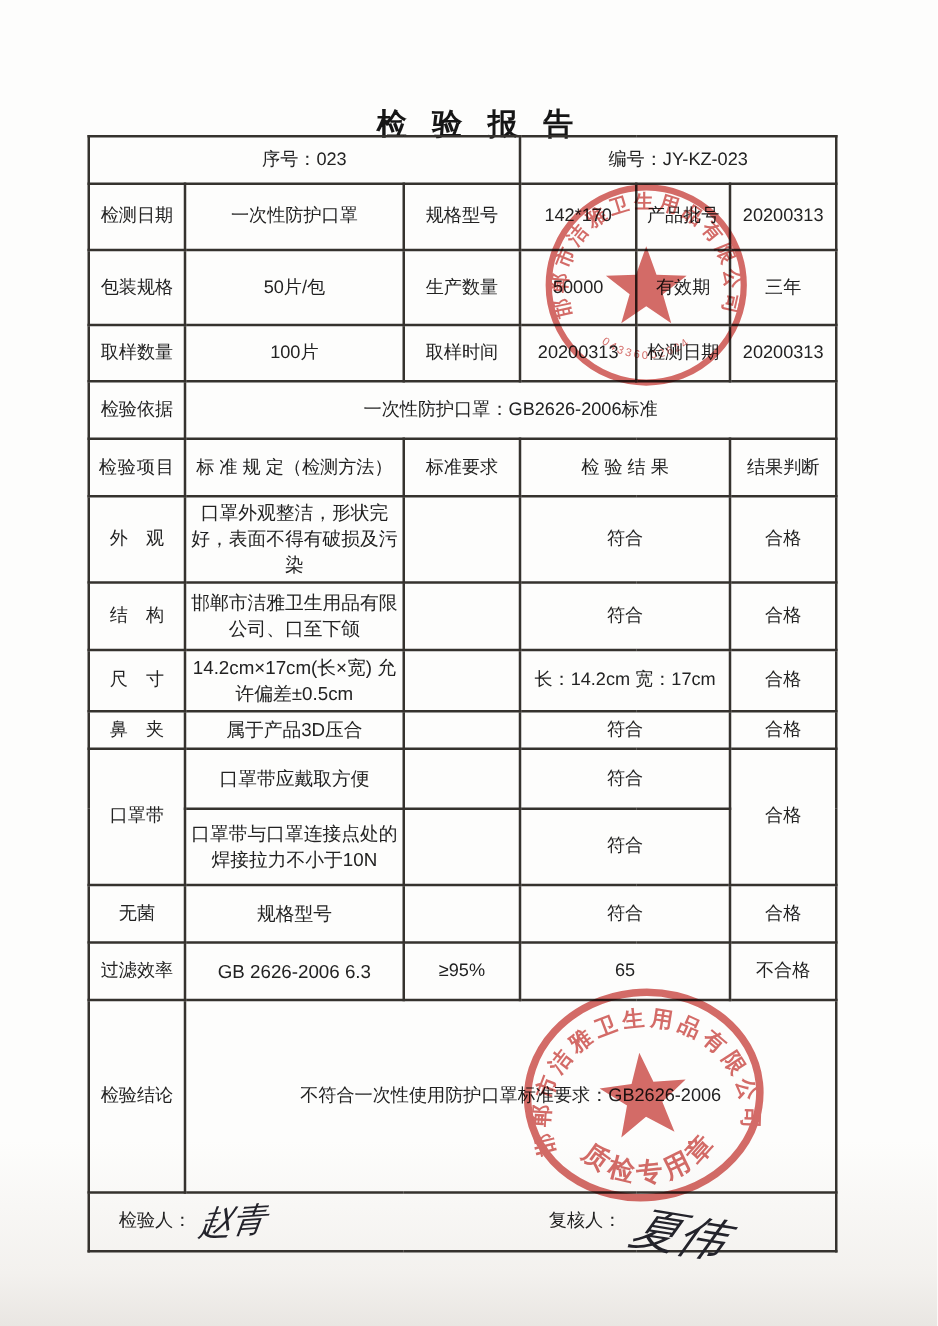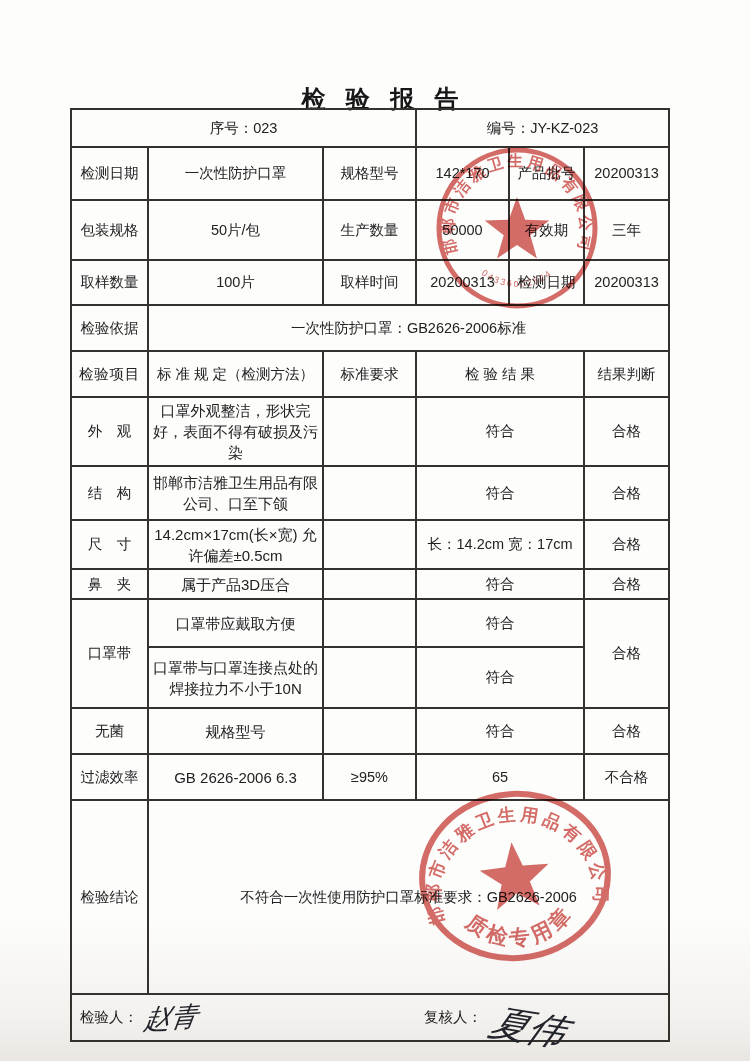--- a/index.html
+++ b/index.html
@@ -26,21 +26,21 @@
   }
   table.report td{
     border:2px solid #35322e;
     text-align:center;vertical-align:middle;
     padding:2px 4px;line-height:1.4;
     overflow:visible;
   }
   td.lt{text-align:left;padding-left:9px;border-radius:18px;}
   td.std{font-size:15px;line-height:1.45;}
   .label-sp{letter-spacing:0.05em;}
-  .sig-cell{padding:0 !important;}
+  .sig-cell{padding:15px !important;}
   .sig-wrap{position:relative;width:100%;height:100%;}
   .sig-group{position:absolute;top:50%;transform:translateY(-50%);display:flex;align-items:center;white-space:nowrap;}
   .sig-inspector{left:8px;}
   .sig-reviewer{left:352px;}
   .handwriting{
     font-family:"DejaVu Serif","Liberation Serif",serif;
     font-style:italic;color:#23232b;
   }
   .hand-1{font-size:27px;transform:rotate(-4deg) skewX(-12deg);margin-left:6px;}
   .hand-2{font-size:37px;transform:rotate(9deg) skewX(-14deg);margin-left:10px;position:relative;top:10px;}
@@ -165,21 +165,21 @@
     </tr>
 
     <tr style="height:46px">
       <td>过滤效率</td>
       <td class="std">GB 2626-2006 6.3</td>
       <td>≥95%</td>
       <td colspan="2">65</td>
       <td>不合格</td>
     </tr>
 
-    <tr style="height:194px">
+    <tr style="height:154px">
       <td>检验结论</td>
       <td colspan="5">不符合一次性使用防护口罩标准要求：GB2626-2006</td>
     </tr>
 
     <tr style="height:47px">
       <td colspan="6" class="sig-cell">
         <div class="sig-wrap">
           <div class="sig-group sig-inspector">
             <span>检验人：</span>
             <span class="handwriting hand-1">赵青</span>

